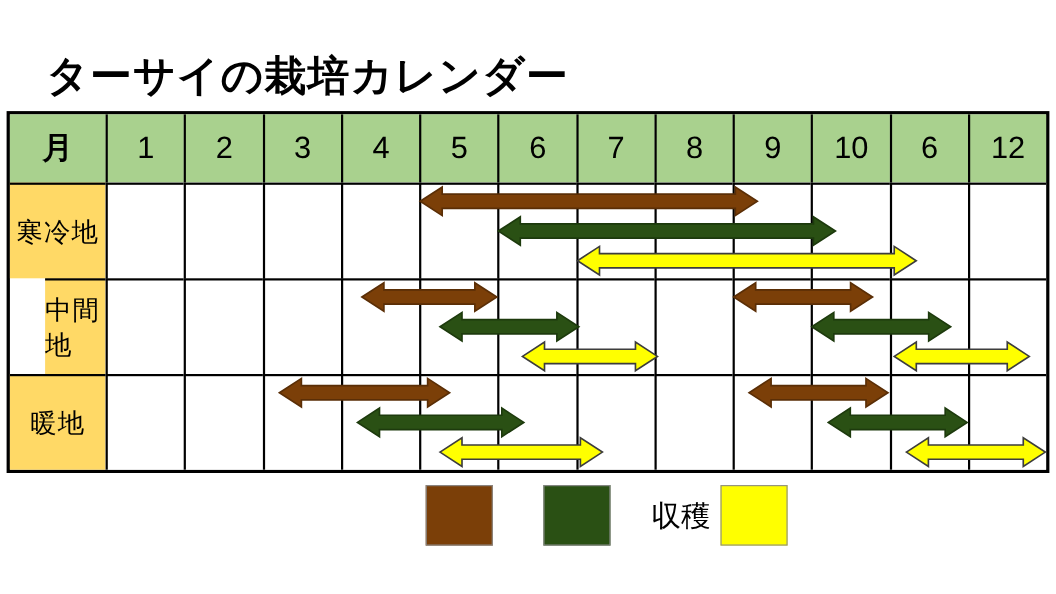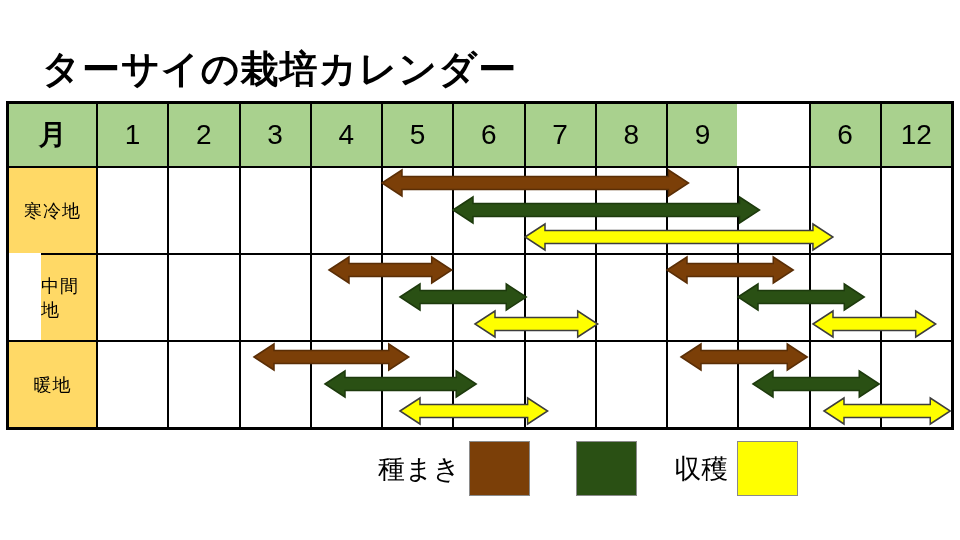--- a/index.html
+++ b/index.html
@@ -12,21 +12,21 @@
   .cal{position:absolute;left:6px;top:101px;width:948px;height:329px;
        box-sizing:border-box;border:3px solid #000;display:grid;
        grid-template-columns:87px repeat(12,1fr);
        grid-template-rows:62px 1fr 1fr 1fr;background:#fff;}
   .cell{display:flex;align-items:center;justify-content:center;
         box-sizing:border-box;color:#000;}
   .cell.bl{border-left:2px solid #000;}
   .cell.bt{border-top:2px solid #000;}
   .hdr{background:#A9D18E;font-size:28px;}
   .corner{font-weight:bold;}
-  .rowlabel{background:#FFD966;font-size:18px;letter-spacing:1px;}
+  .rowlabel{background:#FFD966;font-size:24px;letter-spacing:1px;}
   .datacell{background:#fff;}
   .overlay{position:relative;pointer-events:none;z-index:5;}
   .overlay svg{position:absolute;display:block;overflow:visible;}
   .legend{position:absolute;left:378px;top:440px;height:57px;display:flex;
           align-items:center;}
   .legend .lg-label{font-size:27px;color:#000;white-space:nowrap;}
   .legend .lg-swatch{width:61px;height:55px;margin-left:9px;
           box-sizing:border-box;border:1px solid #8a8a8a;}
   .legend .lg-item{display:flex;align-items:center;margin-right:37px;}
   .legend .lg-item:last-child{margin-right:0;justify-content:space-between;}
@@ -40,20 +40,21 @@
       <div class="cell hdr corner" style="grid-area: 1 / 1;">月</div>
       <div class="cell hdr bl" style="grid-area: 1 / 2;">1</div>
       <div class="cell hdr bl" style="grid-area: 1 / 3;">2</div>
       <div class="cell hdr bl" style="grid-area: 1 / 4;">3</div>
       <div class="cell hdr bl" style="grid-area: 1 / 5;">4</div>
       <div class="cell hdr bl" style="grid-area: 1 / 6;">5</div>
       <div class="cell hdr bl" style="grid-area: 1 / 7;">6</div>
       <div class="cell hdr bl" style="grid-area: 1 / 8;">7</div>
       <div class="cell hdr bl" style="grid-area: 1 / 9;">8</div>
       <div class="cell hdr bl" style="grid-area: 1 / 10;">9</div>
+      <div class="cell hdr bl" style="grid-area: 1 / 11;">10</div>
       <div class="cell hdr bl" style="grid-area: 1 / 12;">6</div>
       <div class="cell hdr bl" style="grid-area: 1 / 13;">12</div>
       <div class="cell rowlabel bt" style="grid-area: 2 / 1;">寒冷地</div>
       <div class="cell datacell bl bt" style="grid-area: 2 / 2;"></div>
       <div class="cell datacell bl bt" style="grid-area: 2 / 3;"></div>
       <div class="cell datacell bl bt" style="grid-area: 2 / 4;"></div>
       <div class="cell datacell bl bt" style="grid-area: 2 / 5;"></div>
       <div class="cell datacell bl bt" style="grid-area: 2 / 6;"></div>
       <div class="cell datacell bl bt" style="grid-area: 2 / 7;"></div>
       <div class="cell datacell bl bt" style="grid-area: 2 / 8;"></div>
@@ -135,21 +136,20 @@
         <svg width="128.25000000000006" height="28" viewBox="0 0 128.25000000000006 28" style="left: 655.5px; top: 30px;">
           <polygon points="1,14 21,1 21,7.5 107.25000000000006,7.5 107.25000000000006,1 127.25000000000006,14 107.25000000000006,27 107.25000000000006,20.5 21,20.5 21,27" fill="#2A5014" stroke="#1D3A0D" stroke-width="1.5" stroke-linejoin="miter"></polygon>
         </svg>
         <svg width="128.25000000000006" height="28" viewBox="0 0 128.25000000000006 28" style="left: 726.75px; top: 57px;">
           <polygon points="1,14 21,1 21,7.5 107.25000000000006,7.5 107.25000000000006,1 127.25000000000006,14 107.25000000000006,27 107.25000000000006,20.5 21,20.5 21,27" fill="#FFFF00" stroke="#3D3D3D" stroke-width="1.5" stroke-linejoin="miter"></polygon>
         </svg>
       </div>
     </div>
   <div class="legend" id="legend">
       <div class="lg-item">
-        <span class="lg-label">種まき</span>
         <div class="lg-swatch" style="background: rgb(123, 63, 8);"></div>
       </div>
       <div class="lg-item">
         <div class="lg-swatch" style="background: rgb(42, 80, 20);"></div>
       </div>
       <div class="lg-item">
         <span class="lg-label">収穫</span>
         <div class="lg-swatch" style="background: rgb(255, 255, 0);"></div>
       </div>
     </div>

